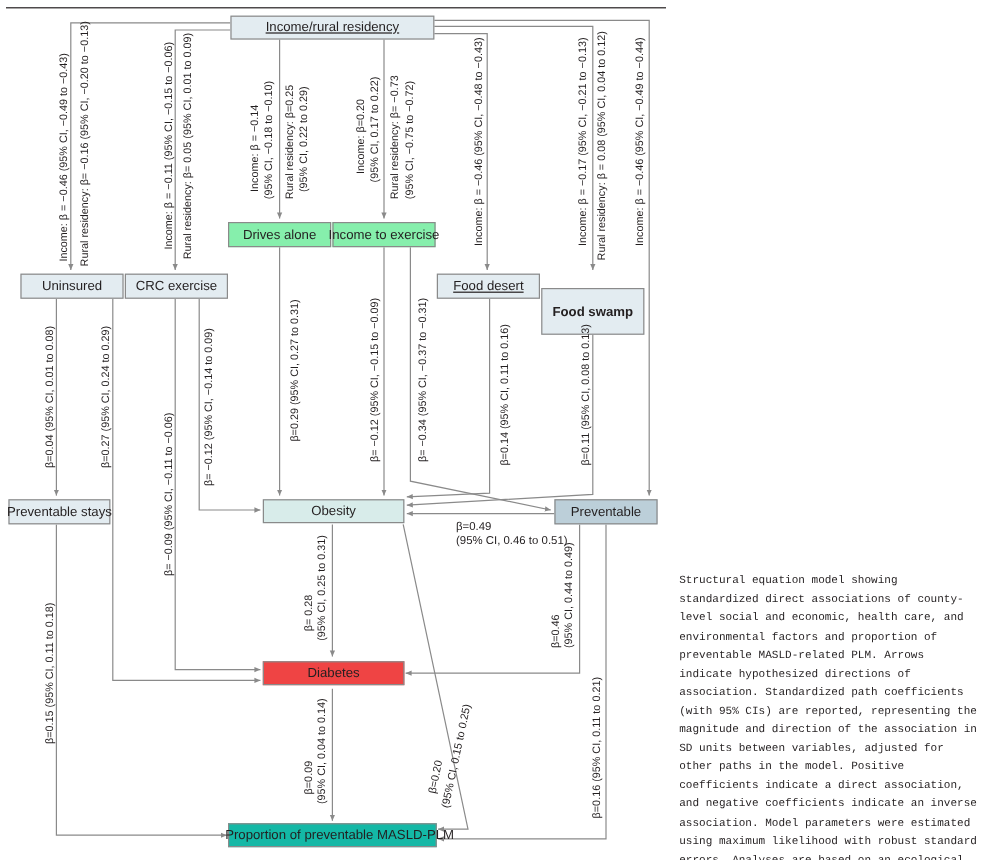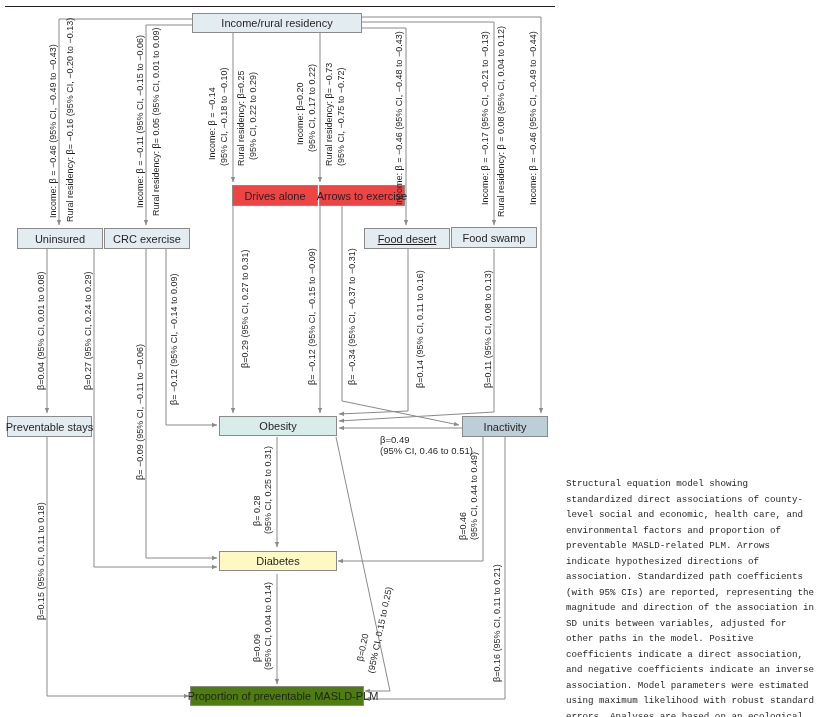--- a/index.html
+++ b/index.html
@@ -3,25 +3,25 @@
 <meta charset="utf-8">
 <style>
   html, body { margin: 0; padding: 0; background: #ffffff; }
   body { width: 820px; height: 717px; position: relative; overflow: hidden;
          font-family: "Liberation Sans", sans-serif; color: #231f20; }
   #diagram { position: absolute; left: 0; top: 0; }
   .box { position: absolute; box-sizing: border-box; border: 1px solid #8a8a8a;
          display: flex; align-items: center; justify-content: center;
          font-size: 11px; white-space: nowrap; }
   .blue { background: #e3ecf1; }
-  .orange { background: #ef4444; margin-left: 42px; }
+  .orange { background: #86efac; }
   .teal { background: #d8ecea; }
-  .green { background: #fef9c3; }
+  .green { background: #ef4444; }
   .slate { background: #bccfd9; }
-  .pink { background: #4d7c0f; padding-left: 12px; }
+  .pink { background: #14b8a6; padding-left: 12px; }
   .vlabel { position: absolute; font-size: 9px; line-height: 10px; white-space: nowrap;
             transform-origin: 0 0; transform: rotate(-90deg); text-align: center; }
   .hlabel { position: absolute; font-size: 9.5px; line-height: 11px; text-align: left; white-space: nowrap; }
   #caption { position: absolute; left: 566px; top: 476px; width: 250px; font-size: 9.2px;
              line-height: 15.5px; color: #231f20; font-family: Liberation Mono, monospace; }
   #top-rule { position: absolute; left: 5px; top: 6px; width: 550px; height: 1px; background: #231f20; }
 </style>
 </head>
 <body>
 
@@ -76,30 +76,30 @@
     <path d="M47,437 V696 H189" marker-end="url(#ah)"></path>
 
     <path d="M277,574 V684" marker-end="url(#ah)"></path>
 
     <path d="M336,437 L390,691 H365" marker-end="url(#ah)"></path>
 
     <path d="M505,437 V699 H365" marker-end="url(#ah)"></path>
   </g>
 </svg>
 
-<div class="box blue" style="left:192px;top:13px;width:170px;height:20px;">Income/rural residency</div>
+<div class="box blue" style="left:192px;top:13px;width:170px;height:20px;text-decoration:underline;">Income/rural residency</div>
 <div class="box orange" style="left:190px;top:185px;width:86px;height:21px;">Drives alone</div>
-<div class="box orange" style="left:277px;top:185px;width:86px;height:21px;">Arrows to exercise</div>
+<div class="box orange" style="left:277px;top:185px;width:86px;height:21px;">Income to exercise</div>
 <div class="box blue" style="left:17px;top:228px;width:86px;height:21px;">Uninsured</div>
 <div class="box blue" style="left:104px;top:228px;width:86px;height:21px;">CRC exercise</div>
 <div class="box blue" style="left:364px;top:228px;width:86px;height:21px;text-decoration:underline;">Food desert</div>
-<div class="box blue" style="left:451px;top:227px;width:86px;height:21px;">Food swamp</div>
+<div class="box blue" style="left:451px;top:240px;width:86px;height:39px;font-weight:bold;">Food swamp</div>
 <div class="box blue" style="left:7px;top:416px;width:85px;height:21px;">Preventable stays</div>
 <div class="box teal" style="left:219px;top:416px;width:118px;height:20px;">Obesity</div>
-<div class="box slate" style="left:462px;top:416px;width:86px;height:21px;">Inactivity</div>
+<div class="box slate" style="left:462px;top:416px;width:86px;height:21px;">Preventable</div>
 <div class="box green" style="left:219px;top:551px;width:118px;height:20px;">Diabetes</div>
 <div class="box pink" style="left:190px;top:686px;width:174px;height:20px;">Proportion of preventable MASLD-PLM</div>
 
 <div class="vlabel" style="left:48px;top:218px;">Income: β = −0.46 (95% CI, −0.49 to −0.43)</div>
 <div class="vlabel" style="left:65px;top:222px;">Rural residency: β= −0.16 (95% CI, −0.20 to −0.13)</div>
 <div class="vlabel" style="left:135px;top:208px;">Income: β = −0.11 (95% CI, −0.15 to −0.06)</div>
 <div class="vlabel" style="left:151px;top:216px;">Rural residency: β= 0.05 (95% CI, 0.01 to 0.09)</div>
 
 <div class="vlabel" style="left:207px;top:160px;">Income: β = −0.14</div>
 <div class="vlabel" style="left:219px;top:166px;">(95% CI, −0.18 to −0.10)</div>

